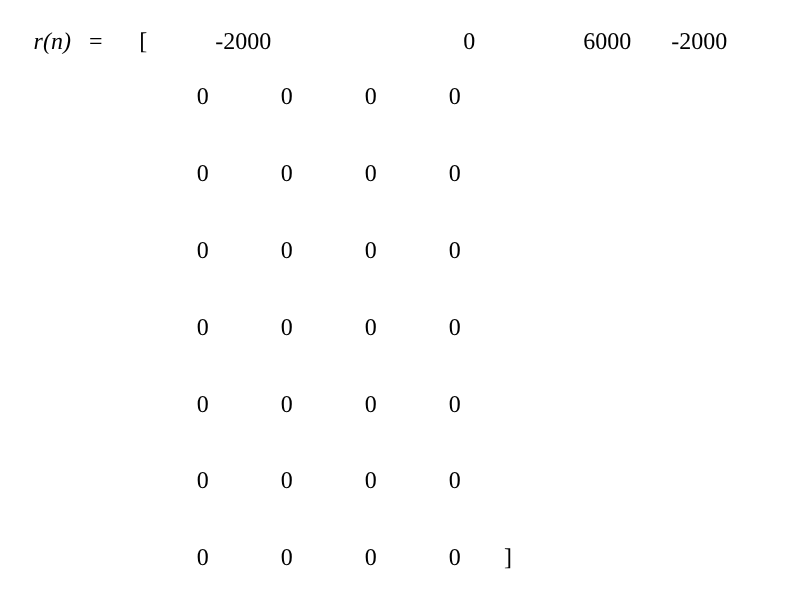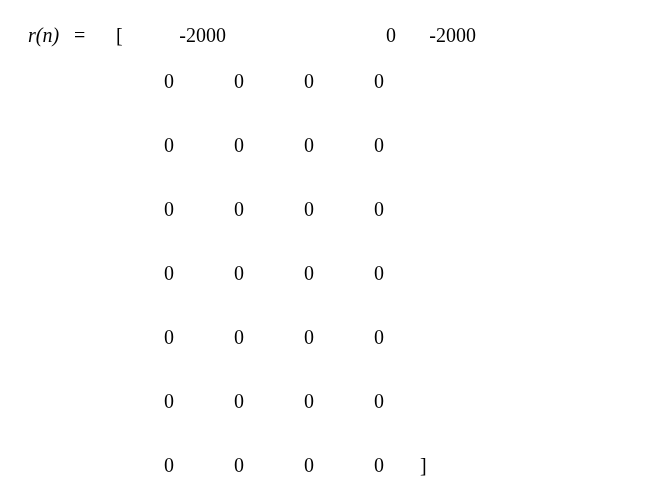--- a/index.html
+++ b/index.html
@@ -78,20 +78,21 @@
   <div class="lhs">
     <span>r(n)</span>
     <span class="eq">=</span>
   </div>
 
   <div class="bracket">[</div>
 
   <div class="row1">
     <span class="r1a">-2000</span>
     <span class="r1b">0</span>
+    <span class="r1c">6000</span>
     <span class="r1d">-2000</span>
   </div>
 
   <div class="matrix-body">
     <div class="mrow">
       <span class="c-a">0</span>
       <span class="c-b">0</span>
       <span class="c-c">0</span>
       <span class="c-d">0</span>
     </div>

